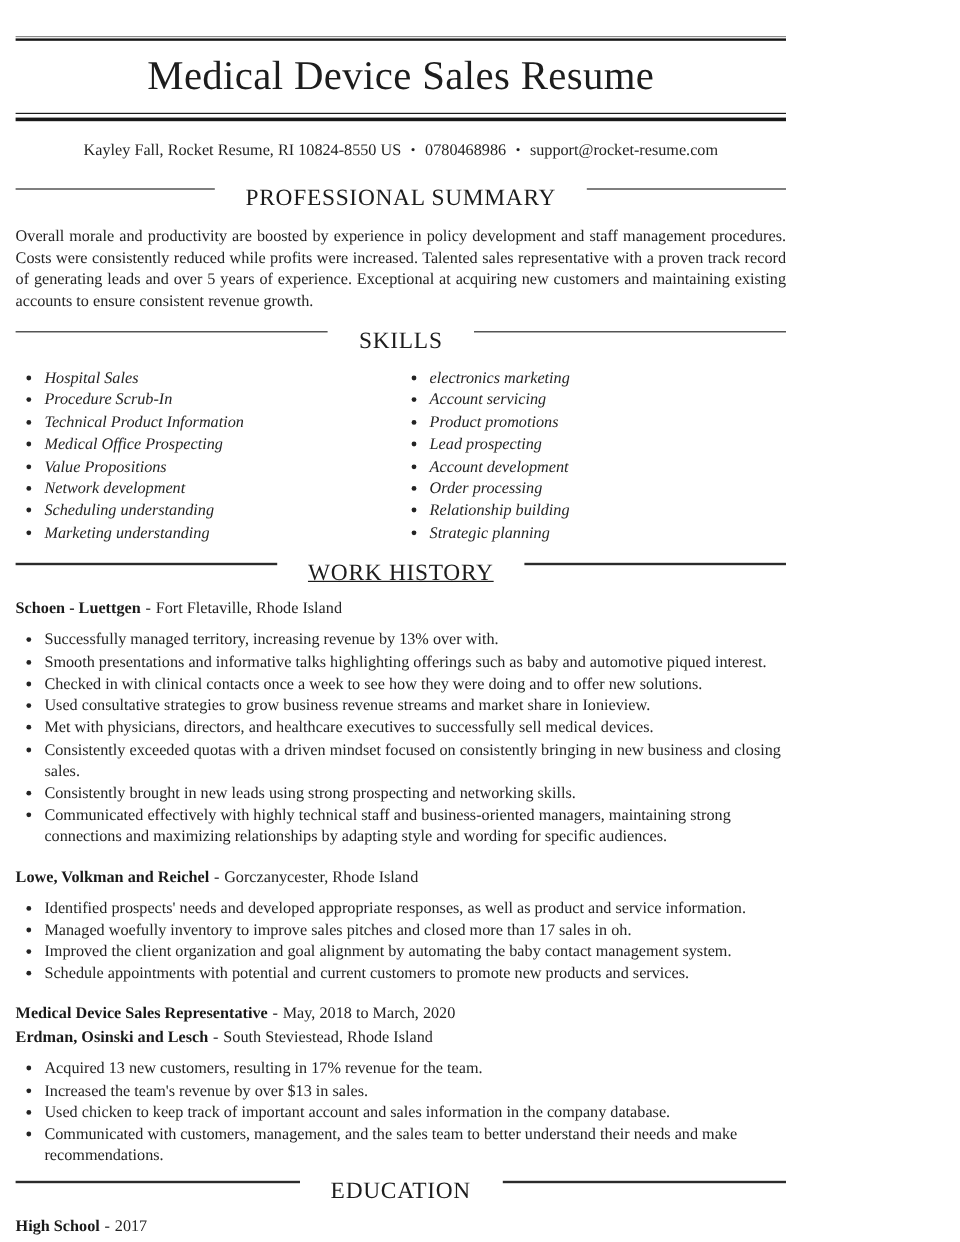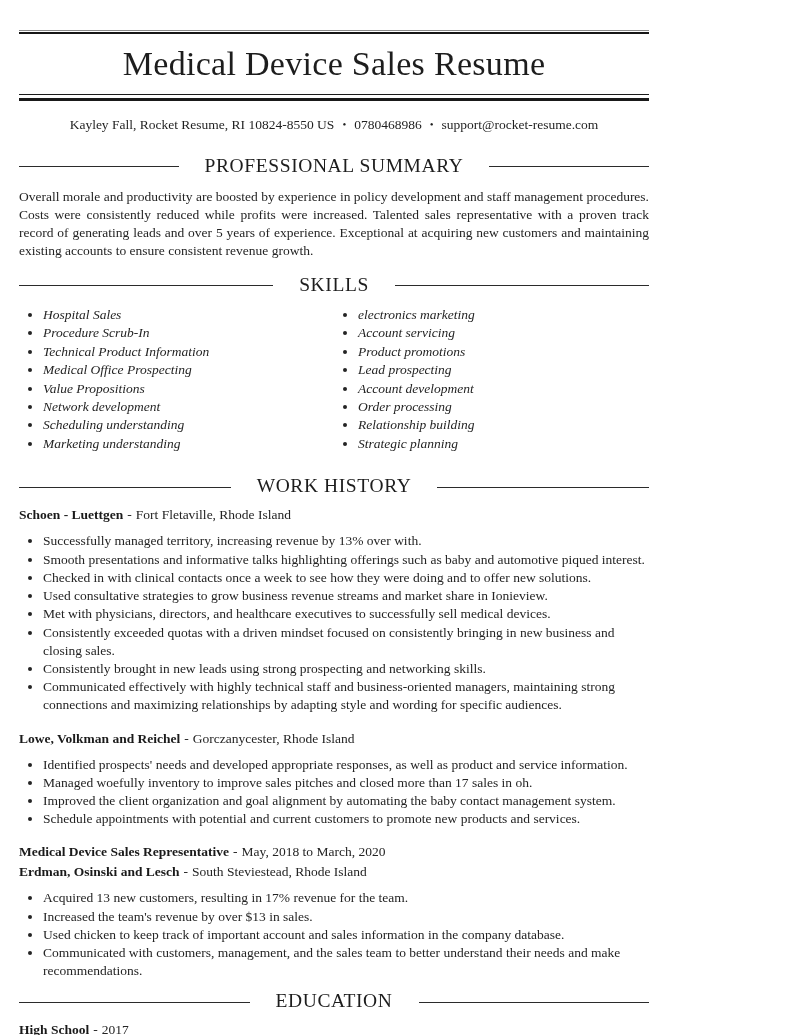--- a/index.html
+++ b/index.html
@@ -1,21 +1,21 @@
 <!DOCTYPE html>
 <html><head>
 <meta charset="utf-8">
 <style>
   html, body { margin: 0; padding: 0; background: #ffffff; }
   .page {
     position: relative;
     width: 668px;
     height: 1035px;
     box-sizing: border-box;
-    padding: 0 19px;
+    padding: 0 13px;
     overflow: hidden;
     background: #ffffff;
     font-family: "Liberation Serif", "DejaVu Serif", serif;
     color: #222222;
   }
   
   .rule-top {
     margin-top: 30px;
     height: 1px;
     border-top: 1px solid #8a8a8a;
@@ -37,32 +37,31 @@
   }
   .contact {
     margin-top: 16px;
     text-align: center;
     font-size: 13.5px;
     color: #1f1f1f;
   }
   .contact .sep { margin: 0 8px; font-size: 11px; position: relative; top: -1px; }
   .sec-head {
     display: flex;
-    align-items: center;
     font-size: 19.5px;
     letter-spacing: 0.6px;
     color: #1d1d1d;
     white-space: nowrap;
     gap: 12px;
   }
   .sec-head .line { flex: 1; height: 1.5px; background: #2b2b2b; margin-top: 2px; }
   .sec-head .txt { padding: 0 14px; }
   .mt-ps  { margin-top: 22px; }
   .mt-sk  { margin-top: 14px; }
-  .mt-wh  { margin-top: 22px; }
+  .mt-wh  { margin-top: 14px; text-decoration: underline; }
   .mt-ed  { margin-top: 10px; }
   .summary {
     margin: 11px 0 0;
     font-size: 13.5px;
     line-height: 1.335;
     text-align: justify;
     color: #242424;
   }
   .skills { display: flex; margin-top: 10px; }
   .skills ul {

